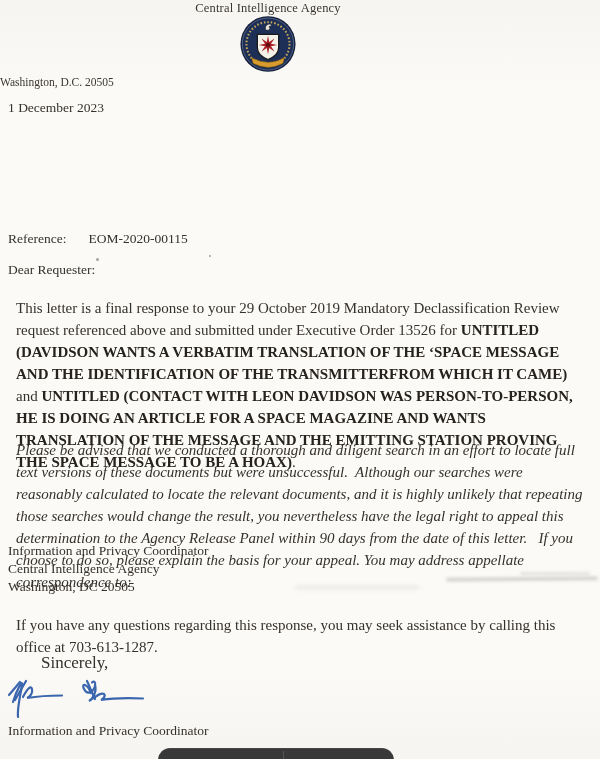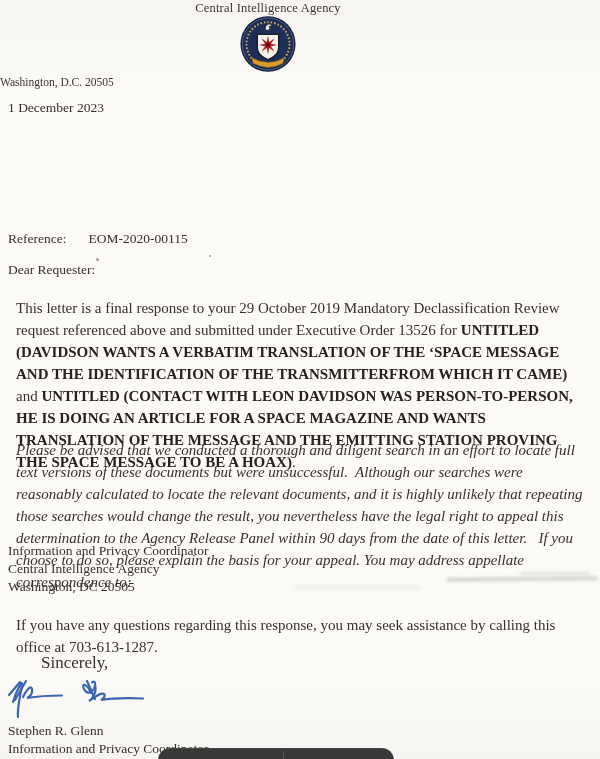--- a/index.html
+++ b/index.html
@@ -96,21 +96,20 @@
     <path d="M8,31 C12,18 18,8 17,14 C16,22 12,36 13,46"></path>
     <path d="M4,24 L15,11"></path>
     <path d="M10,29 L21,10"></path>
     <path d="M18,26 C22,18 26,14 27,18 C28,22 25,26 22,27 C28,26 38,24.5 57,24.5"></path>
     <path d="M86,22 C82,12 76,12 79,18 C82,24 88,22 90,15 C91,11 89,9.5 87,11.5"></path>
     <path d="M90,14 C92,20 88,28 84,30 C90,26 96,21 99,23 C101,25 98,28 96,29 C102,28 116,26.5 138,27.5"></path>
     <path d="M82,10 L90,28"></path>
   </svg>
 
   <div class="signer">
-    <div>Stephen R. Glenn</div>
     <div>Information and Privacy Coordinator</div>
   </div>
 
   <div class="streak streak1"></div>
   <div class="streak streak2"></div>
   <div class="streak streak3"></div>
   <div class="speck speck1"></div>
   <div class="speck speck2"></div>
   <div class="speck speck3"></div>
 

